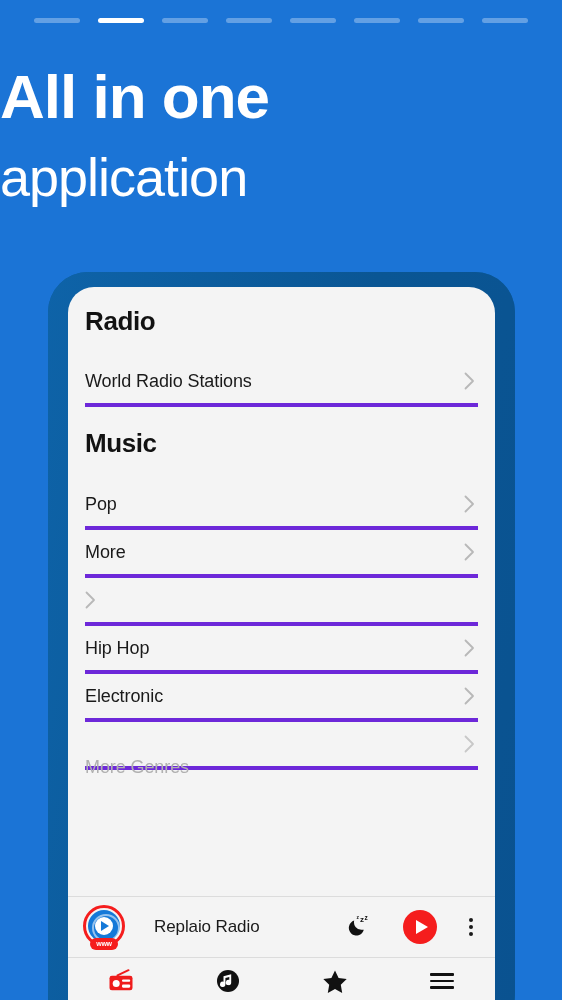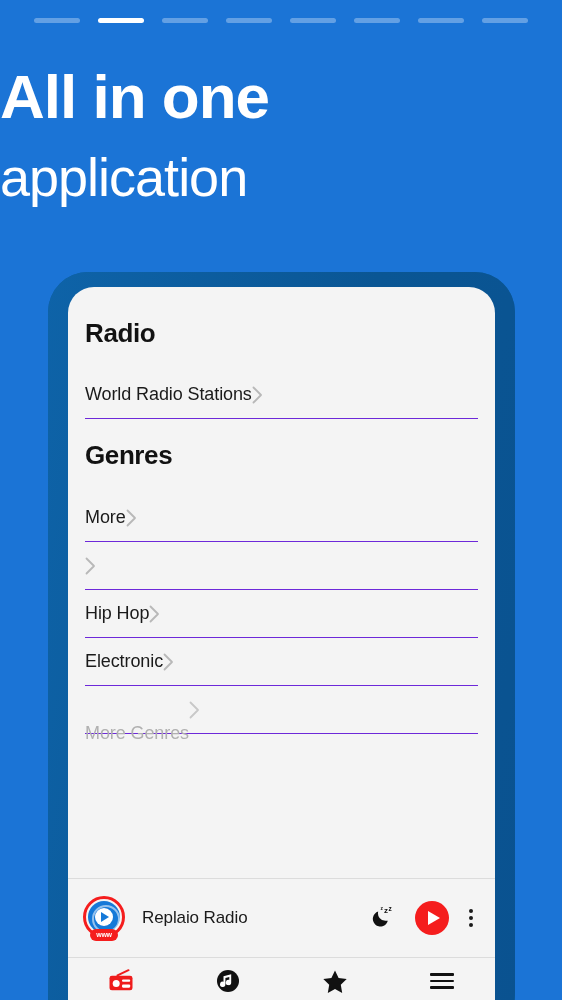--- a/index.html
+++ b/index.html
@@ -100,56 +100,57 @@
     padding: 0 17px;
     overflow: hidden;
   }
 
   .section-title {
     font-size: 26px;
     font-weight: 700;
     color: #121212;
     letter-spacing: -0.4px;
   }
-  .section-title.radio { padding-top: 31px; padding-bottom: 22px; }
+  .section-title.radio { padding-top: 19px; padding-bottom: 22px; }
   .section-title.music { padding-top: 21px; padding-bottom: 23px; }
 
   .row {
     height: 48px;
     display: flex;
     align-items: center;
-    border-bottom: 1px solid #6d28d9;
+    justify-content: space-between;
+    border-bottom: 4px solid #6d28d9;
   }
   .row-label {
     font-size: 18px;
     color: #1a1a1a;
     letter-spacing: -0.1px;
   }
   .row.muted .row-label { color: #b0b0b0; margin-top: 47px; }
   .row.muted .chev { color: #c8c8c8; }
   .chev {
     color: #b8b8b8;
     font-size: 19px;
     line-height: 1;
     font-weight: 400;
     padding-right: 3px;
   }
   .chev svg { display: block; }
 
   
   .player {
     flex: 0 0 auto;
-    height: 80px;
+    height: 62px;
     background: #f4f4f4;
     border-top: 1px solid #dcdcdc;
     border-bottom: 1px solid #dcdcdc;
     display: flex;
     align-items: center;
     padding: 0 15px 0 14px;
-    gap: 0;
+    gap: 12px;
   }
   .app-icon {
     position: relative;
     width: 44px;
     height: 44px;
     flex: 0 0 44px;
   }
   .app-icon .ring {
     position: absolute;
     left: 1px; top: 0;
@@ -309,22 +310,30 @@
       <div class="row">
         <span class="row-label">World Radio Stations</span>
         <span class="chev">
           <svg width="11" height="18" viewBox="0 0 11 18" fill="none">
             <path d="M1.5 1.5L9 9L1.5 16.5" stroke="currentColor" stroke-width="1.8" stroke-linecap="round" stroke-linejoin="round"></path>
           </svg>
         </span>
       </div>
 
 
-      <div class="section-title music">Genres</div>
-
+      <div class="section-title music">Music</div>
+
+      <div class="row">
+        <span class="row-label">Pop</span>
+        <span class="chev">
+          <svg width="11" height="18" viewBox="0 0 11 18" fill="none">
+            <path d="M1.5 1.5L9 9L1.5 16.5" stroke="currentColor" stroke-width="1.8" stroke-linecap="round" stroke-linejoin="round"></path>
+          </svg>
+        </span>
+      </div>
 
       <div class="row">
         <span class="row-label">More</span>
         <span class="chev">
           <svg width="11" height="18" viewBox="0 0 11 18" fill="none">
             <path d="M1.5 1.5L9 9L1.5 16.5" stroke="currentColor" stroke-width="1.8" stroke-linecap="round" stroke-linejoin="round"></path>
           </svg>
         </span>
       </div>
 

